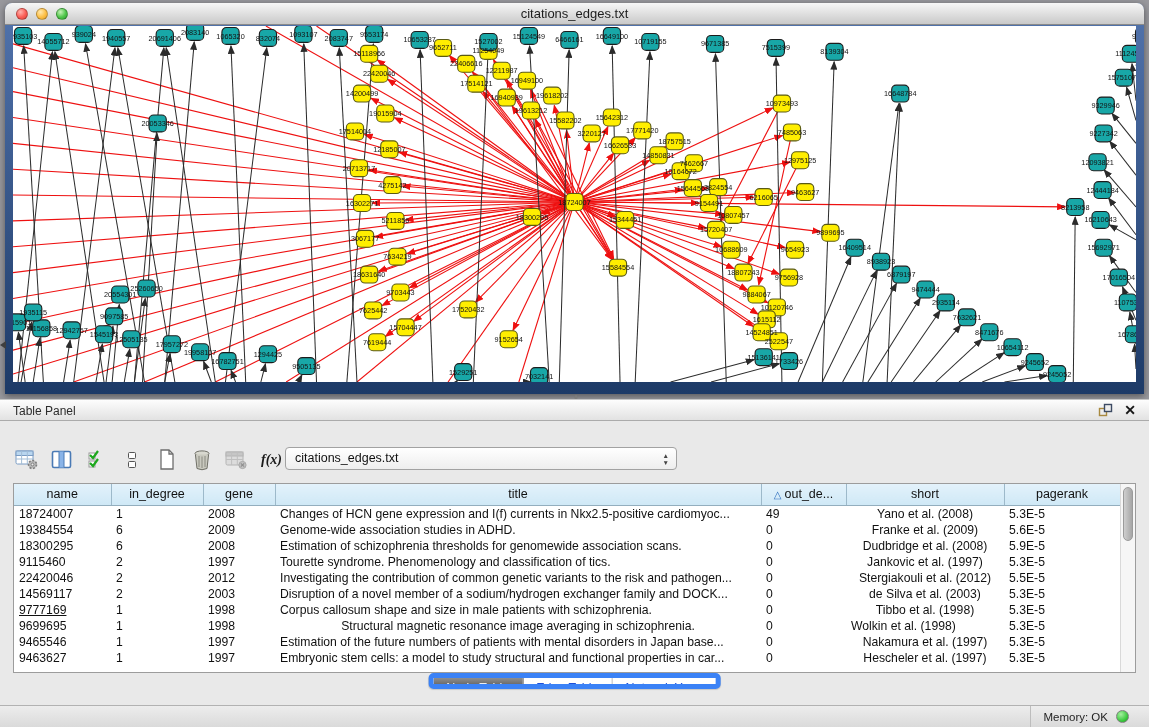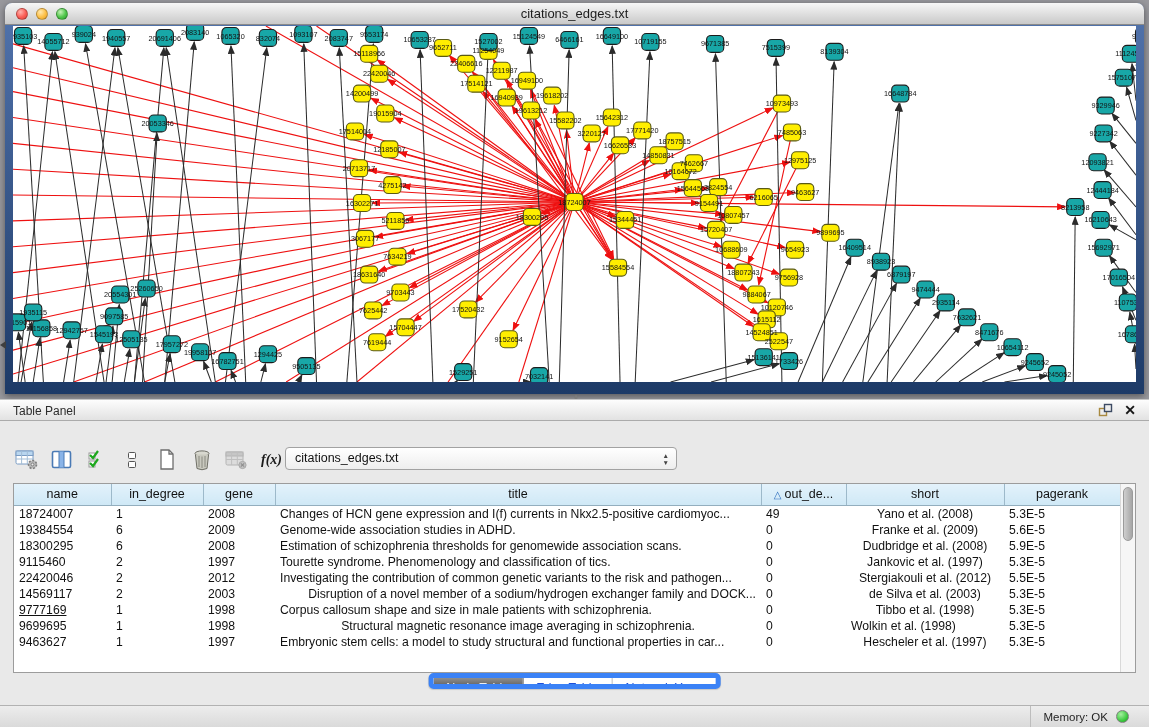--- a/index.html
+++ b/index.html
@@ -654,41 +654,50 @@
             <td style="text-align: left;">2012</td>
             <td style="text-align: left;">Investigating the contribution of common genetic variants to the risk and pathogen...</td>
             <td style="text-align: left;">0</td>
             <td style="text-align: center;">Stergiakouli et al. (2012)</td>
             <td style="text-align: left;">5.5E-5</td>
           </tr>
           <tr>
             <td style="text-align: left;">14569117</td>
             <td style="text-align: left;">2</td>
             <td style="text-align: left;">2003</td>
-            <td style="text-align: right; margin-left: 21px;">Disruption of a novel member of a sodium/hydrogen exchanger family and DOCK...</td>
+            <td style="text-align: left; margin-left: 21px;">Disruption of a novel member of a sodium/hydrogen exchanger family and DOCK...</td>
             <td style="text-align: left;">0</td>
             <td style="text-align: center;">de Silva et al. (2003)</td>
             <td style="text-align: left;">5.3E-5</td>
           </tr>
           <tr>
             <td style="text-align: left; text-decoration: underline;">9777169</td>
             <td style="text-align: left;">1</td>
             <td style="text-align: left;">1998</td>
             <td style="text-align: left;">Corpus callosum shape and size in male patients with schizophrenia.</td>
             <td style="text-align: left;">0</td>
             <td style="text-align: center;">Tibbo et al. (1998)</td>
             <td style="text-align: left;">5.3E-5</td>
           </tr>
           <tr>
             <td style="text-align: left;">9699695</td>
             <td style="text-align: left;">1</td>
             <td style="text-align: left;">1998</td>
             <td style="text-align: center;">Structural magnetic resonance image averaging in schizophrenia.</td>
             <td style="text-align: left;">0</td>
             <td style="text-align: left;">Wolkin et al. (1998)</td>
+            <td style="text-align: left;">5.3E-5</td>
+          </tr>
+          <tr>
+            <td style="text-align: left;">9465546</td>
+            <td style="text-align: left;">1</td>
+            <td style="text-align: left;">1997</td>
+            <td style="text-align: left;">Estimation of the future numbers of patients with mental disorders in Japan base...</td>
+            <td style="text-align: left;">0</td>
+            <td style="text-align: center;">Nakamura et al. (1997)</td>
             <td style="text-align: left;">5.3E-5</td>
           </tr>
           <tr>
             <td style="text-align: left;">9463627</td>
             <td style="text-align: left;">1</td>
             <td style="text-align: left;">1997</td>
             <td style="text-align: left;">Embryonic stem cells: a model to study structural and functional properties in car...</td>
             <td style="text-align: left;">0</td>
             <td style="text-align: center;">Hescheler et al. (1997)</td>
             <td style="text-align: left;">5.3E-5</td>

